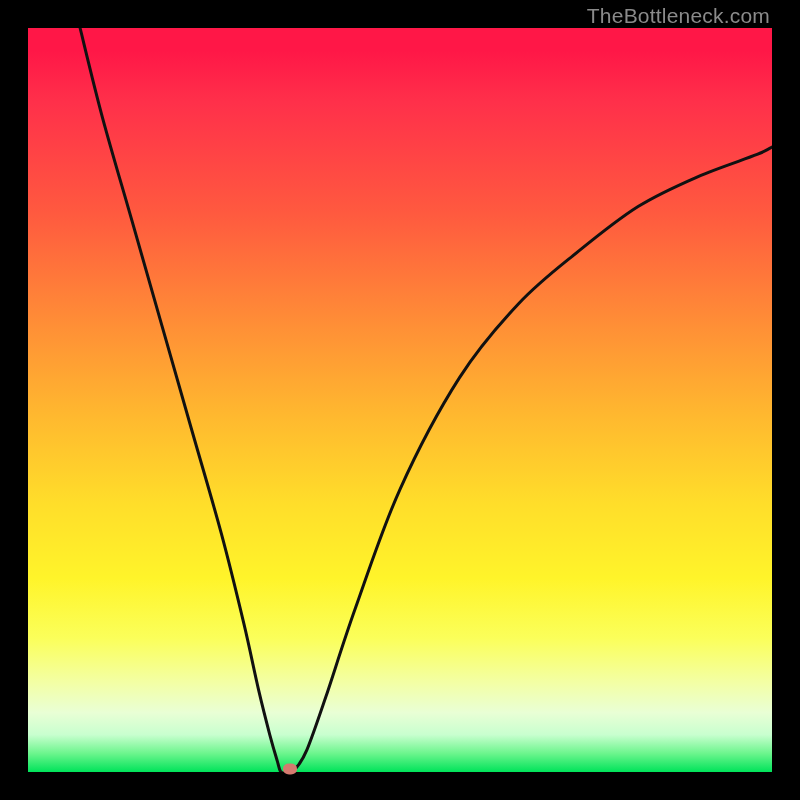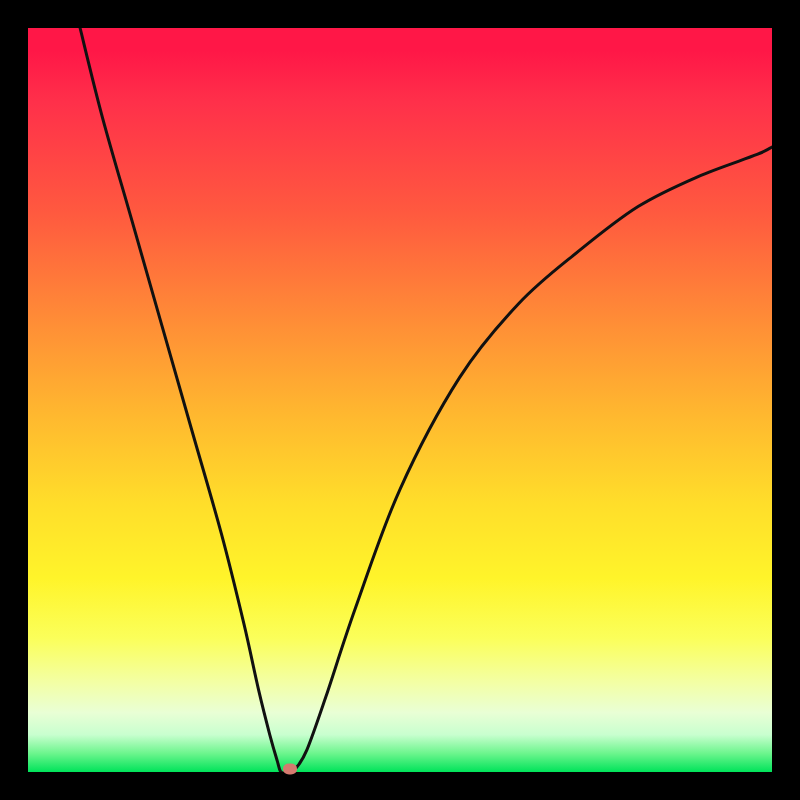--- a/index.html
+++ b/index.html
@@ -53,19 +53,20 @@
     height: 11px;
     border-radius: 6px / 5px;
     background: #d57a6f;
     transform: translate(-50%, -50%);
   }
 </style>
 </head>
 <body>
 
 <div class="frame">
+  <div class="watermark">TheBottleneck.com</div>
   <div class="plot-area">
     <svg class="curve" viewBox="0 0 744 744" preserveAspectRatio="none">
       <path fill="none" stroke="#111" stroke-width="3" stroke-linecap="round" d="M 52.08 0.00 C 55.80 14.88, 65.72 57.04, 74.40 89.28 C 83.08 121.52, 94.24 158.72, 104.16 193.44 C 114.08 228.16, 124.00 262.88, 133.92 297.60 C 143.84 332.32, 153.76 367.04, 163.68 401.76 C 173.60 436.48, 184.76 473.68, 193.44 505.92 C 202.12 538.16, 209.56 569.16, 215.76 595.20 C 221.96 621.24, 226.30 643.56, 230.64 662.16 C 234.98 680.76, 238.70 695.02, 241.80 706.80 C 244.90 718.58, 247.38 726.64, 249.24 732.84 C 251.10 739.04, 251.10 742.14, 252.96 744.00 C 254.82 745.86, 257.92 744.62, 260.40 744.00 C 262.88 743.38, 264.74 744.00, 267.84 740.28 C 270.94 736.56, 274.04 733.46, 279.00 721.68 C 283.96 709.90, 289.54 693.16, 297.60 669.60 C 305.66 646.04, 314.96 615.04, 327.36 580.32 C 339.76 545.60, 354.64 499.72, 372.00 461.28 C 389.36 422.84, 411.68 380.68, 431.52 349.68 C 451.36 318.68, 471.20 296.36, 491.04 275.28 C 510.88 254.20, 530.72 239.32, 550.56 223.20 C 570.40 207.08, 590.24 190.96, 610.08 178.56 C 629.92 166.16, 649.76 157.48, 669.60 148.80 C 689.44 140.12, 716.72 131.44, 729.12 126.48 C 741.52 121.52, 741.52 120.28, 744.00 119.04" id="curvePath"></path>
     </svg>
     <div class="marker" id="marker" style="left: 261.888px; top: 741.024px;"></div>
   </div>
 </div>
 
 </body></html>

